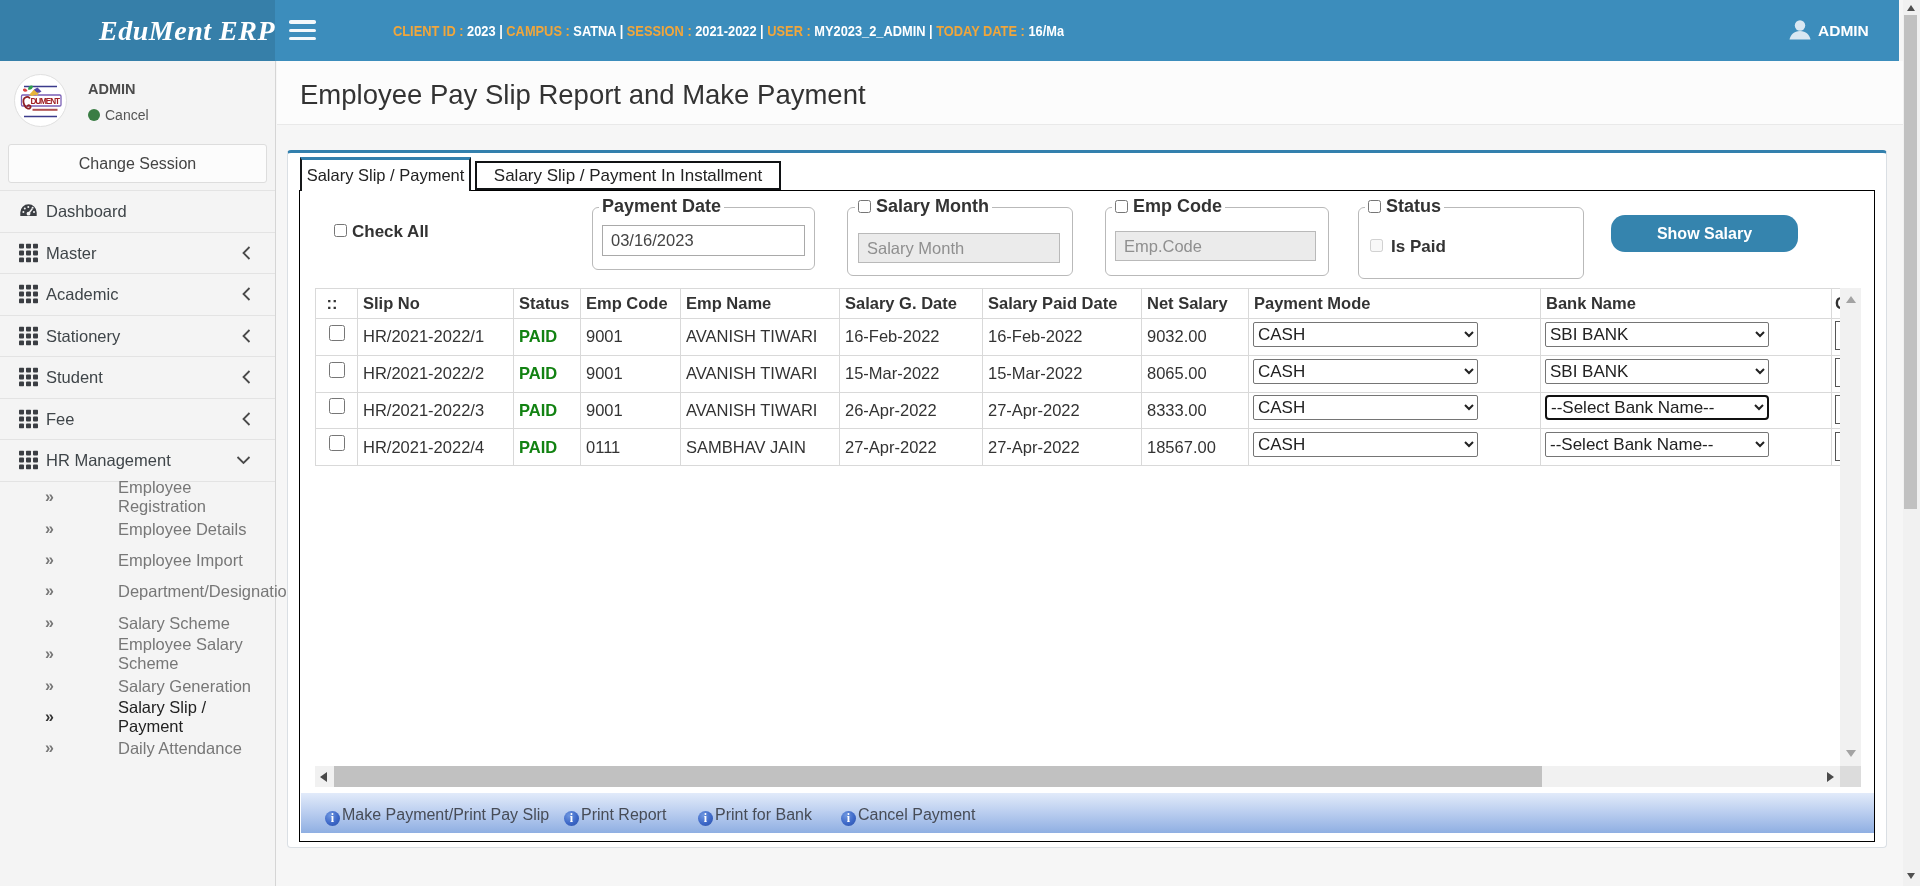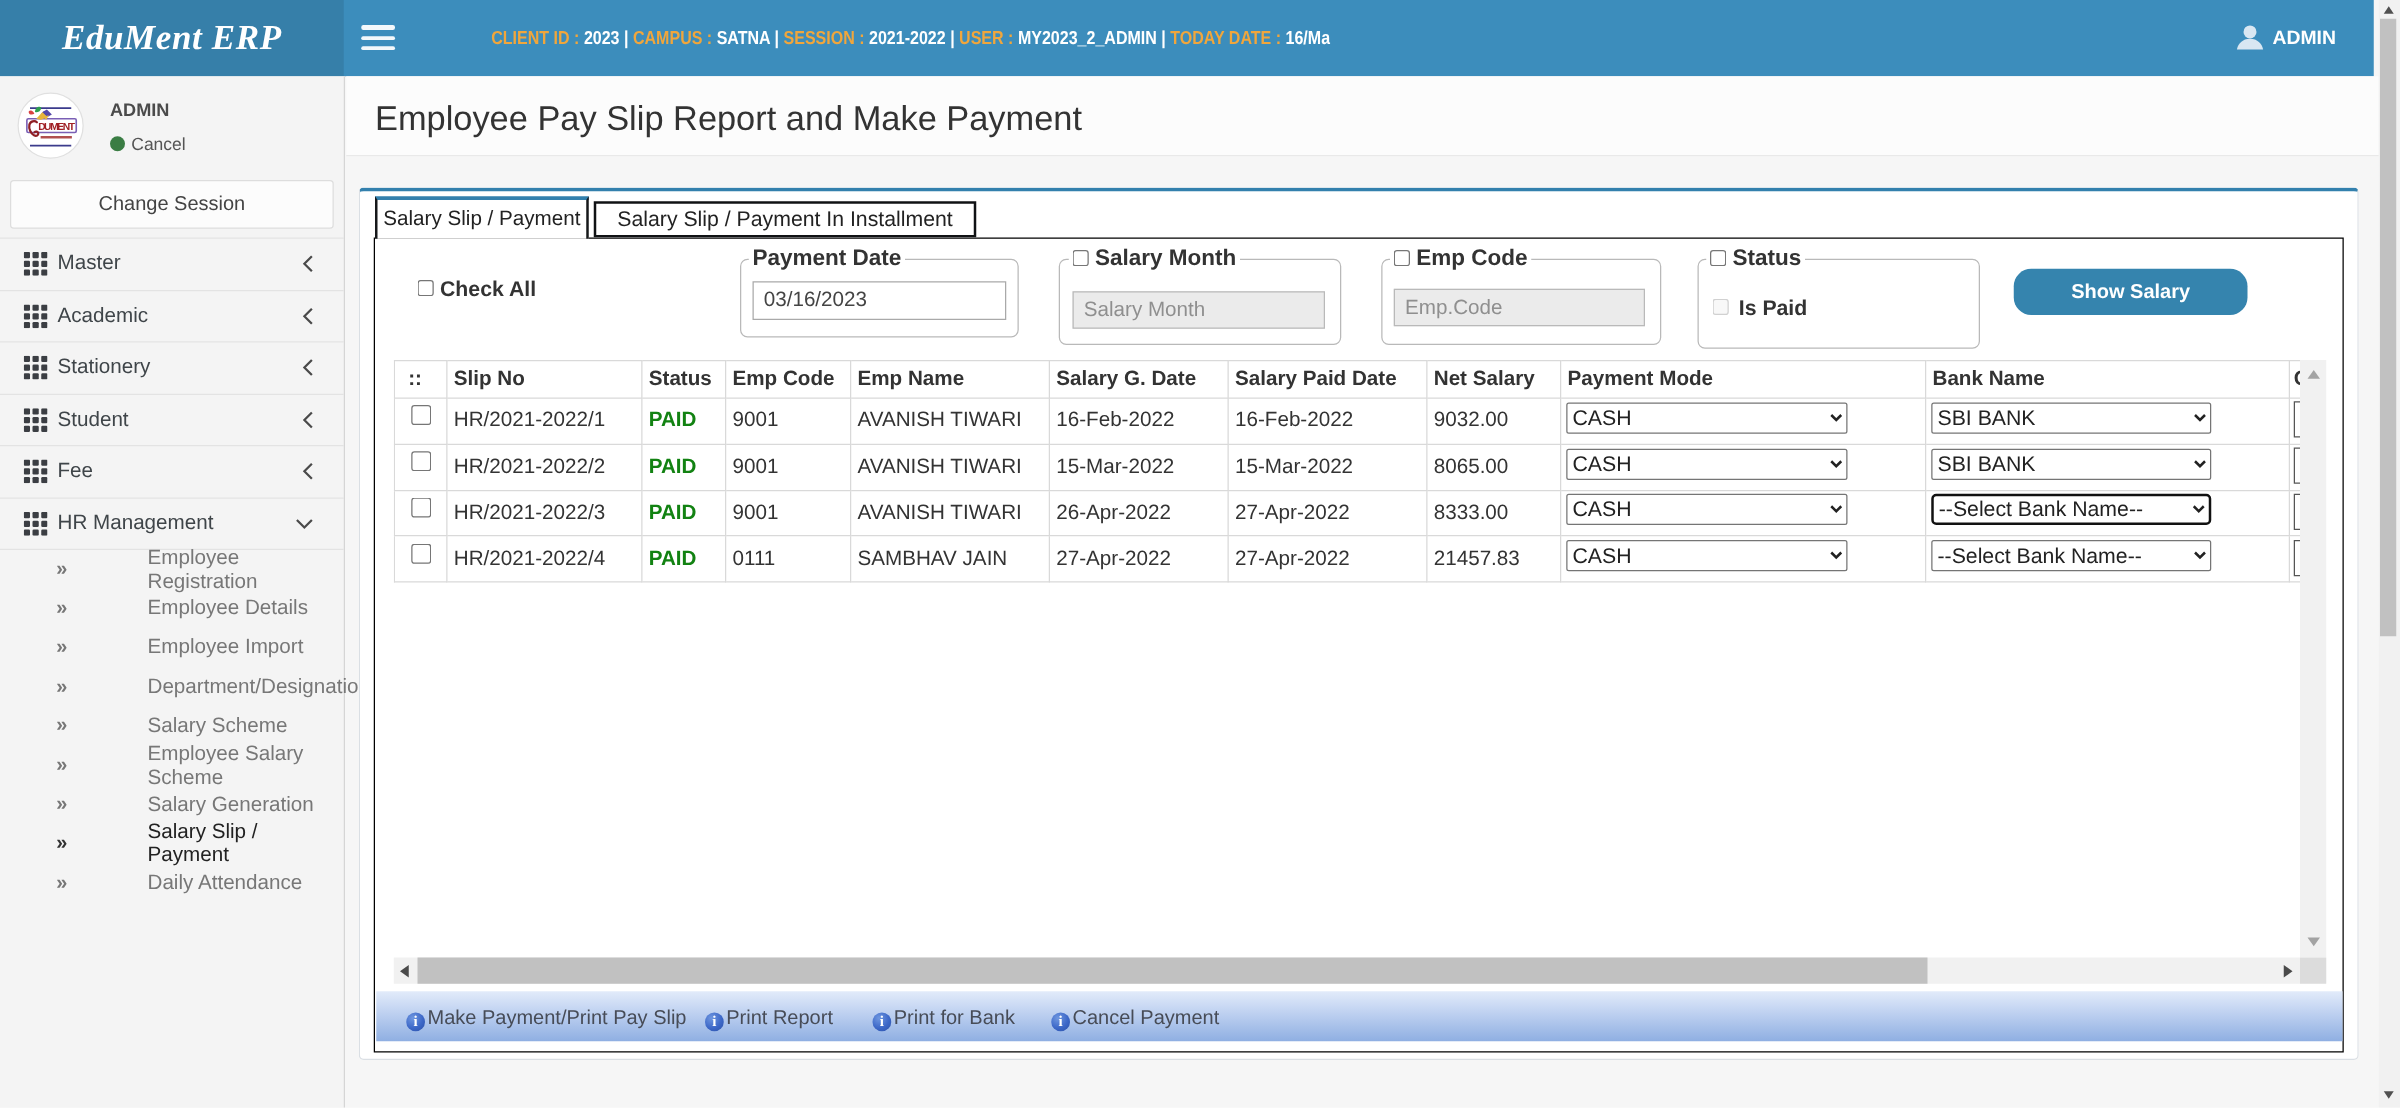--- a/index.html
+++ b/index.html
@@ -1,21 +1,21 @@
 <!DOCTYPE html>
 <html><head>
 <meta charset="utf-8">
 <style>
 * { margin:0; padding:0; box-sizing:border-box; }
 html,body { width:1920px; height:886px; overflow:hidden; background:#f6f6f6;
   font-family:"Liberation Sans", sans-serif; }
 
 #topbar { position:absolute; left:0; top:0; width:1899px; height:61px; background:#3c8dbc; }
 #logo { position:absolute; left:0; top:0; width:275px; height:61px; background:#367fa9;
-  color:#fff; text-align:center; line-height:61px;
+  color:#fff; text-align:right; line-height:61px;
   font-family:"Liberation Serif", serif; font-style:italic; font-weight:bold; font-size:28px; letter-spacing:0.5px; }
 #hamb div { position:absolute; left:289px; width:27px; height:3.5px; border-radius:1.75px; background:#f3f8fb; }
 #topinfo { position:absolute; left:393px; top:0; width:785px; height:61px; line-height:61px;
   overflow:hidden; white-space:nowrap; font-size:15px; font-weight:bold; color:#fff;
   transform:scaleX(0.855); transform-origin:0 50%; }
 #topinfo b { color:#f0a63c; font-weight:bold; }
 #topuser { position:absolute; left:1818px; top:0; height:61px; line-height:61px;
   color:#fff; font-weight:bold; font-size:15.5px; }
 
 #sidebar { position:absolute; left:0; top:61px; width:276px; height:825px;
@@ -125,20 +125,33 @@
       <path d="M14.5 22.8 C12.8 21.2 9.2 21.8 8.5 24.8 C7.8 28.2 9.8 31.8 12.2 33.2 C14.2 34.2 15.8 33.2 15.6 31.6 C15.4 30.2 13.6 29.8 12.6 30.8" fill="none" stroke="#8f1f24" stroke-width="1.8" stroke-linecap="round"></path>
       <text x="15.5" y="29.3" font-size="8.2" font-weight="bold" fill="#a02025" font-family="Liberation Sans" textLength="29.5">DUMENT</text>
       <rect x="17.5" y="33.8" width="25" height="2" fill="#b05050"></rect>
     </svg>
   </div>
   <div id="uname">ADMIN</div>
   <div id="odot"></div>
     <div id="otext">Cancel</div>
   <div id="chgbtn">Change Session</div>
   <div id="menu">
+      <div class="mitem">
+        <svg class="gico" width="19" height="17" viewBox="0 0 19 17">
+          <path d="M9.5 1.8 a8.2 8.2 0 0 1 8.2 8.2 l0 3.6 l-16.4 0 l0 -3.6 A8.2 8.2 0 0 1 9.5 1.8 Z" fill="#3b3e43"></path>
+          <circle cx="9.5" cy="11.2" r="1.9" fill="#f4f4f4"></circle>
+          <path d="M10.2 10.3 L13.2 6.2" stroke="#f4f4f4" stroke-width="1.5"></path>
+          <circle cx="4.4" cy="9.4" r="1" fill="#f4f4f4"></circle>
+          <circle cx="5.8" cy="6" r="1" fill="#f4f4f4"></circle>
+          <circle cx="9.3" cy="4.4" r="1" fill="#f4f4f4"></circle>
+          <circle cx="13.6" cy="5.3" r="1" fill="#f4f4f4"></circle>
+          <circle cx="15" cy="9.4" r="1" fill="#f4f4f4"></circle>
+        </svg>
+        <span class="txt">Dashboard</span>
+      </div>
       <div class="mitem">
         <svg class="gico" width="19" height="19" viewBox="0 0 19 19">
           <rect x="0" y="0" width="5" height="5" rx="1" fill="#3b3e43"></rect>
           <rect x="7" y="0" width="5" height="5" rx="1" fill="#3b3e43"></rect>
           <rect x="14" y="0" width="5" height="5" rx="1" fill="#3b3e43"></rect>
           <rect x="0" y="7" width="5" height="5" rx="1" fill="#3b3e43"></rect>
           <rect x="7" y="7" width="5" height="5" rx="1" fill="#3b3e43"></rect>
           <rect x="14" y="7" width="5" height="5" rx="1" fill="#3b3e43"></rect>
           <rect x="0" y="14" width="5" height="5" rx="1" fill="#3b3e43"></rect>
           <rect x="7" y="14" width="5" height="5" rx="1" fill="#3b3e43"></rect>
@@ -366,21 +379,21 @@
 <td style="padding-left:3px"><input class="cq" style=""></td>
 </tr>
 <tr>
 <td class="c"><input type="checkbox" style="width: 16px; height: 16px; position: relative; top: -2px;"></td>
 <td>HR/2021-2022/4</td>
           <td class="paid">PAID</td>
           <td>0111</td>
           <td>SAMBHAV JAIN</td>
 <td>27-Apr-2022</td>
           <td>27-Apr-2022</td>
-          <td>21457.83</td>
+          <td>18567.00</td>
 <td style="padding-left:4px"><select style="width:225px"><option>CASH</option></select></td>
 <td style="padding-left:4px"><select style="width:224px"><option>--Select Bank Name--</option></select></td>
 <td style="padding-left:3px"><input class="cq" style=""></td>
 </tr>
 </tbody>
     </table>
 </div>
 
 <div class="sbtrack" style="left:1840px; top:288px; width:21px; height:478px;"></div>
 <div class="tri" style="left:1845.5px; top:295.5px; border-left:5px solid transparent; border-right:5px solid transparent; border-bottom:7px solid #a3a3a3;"></div>

